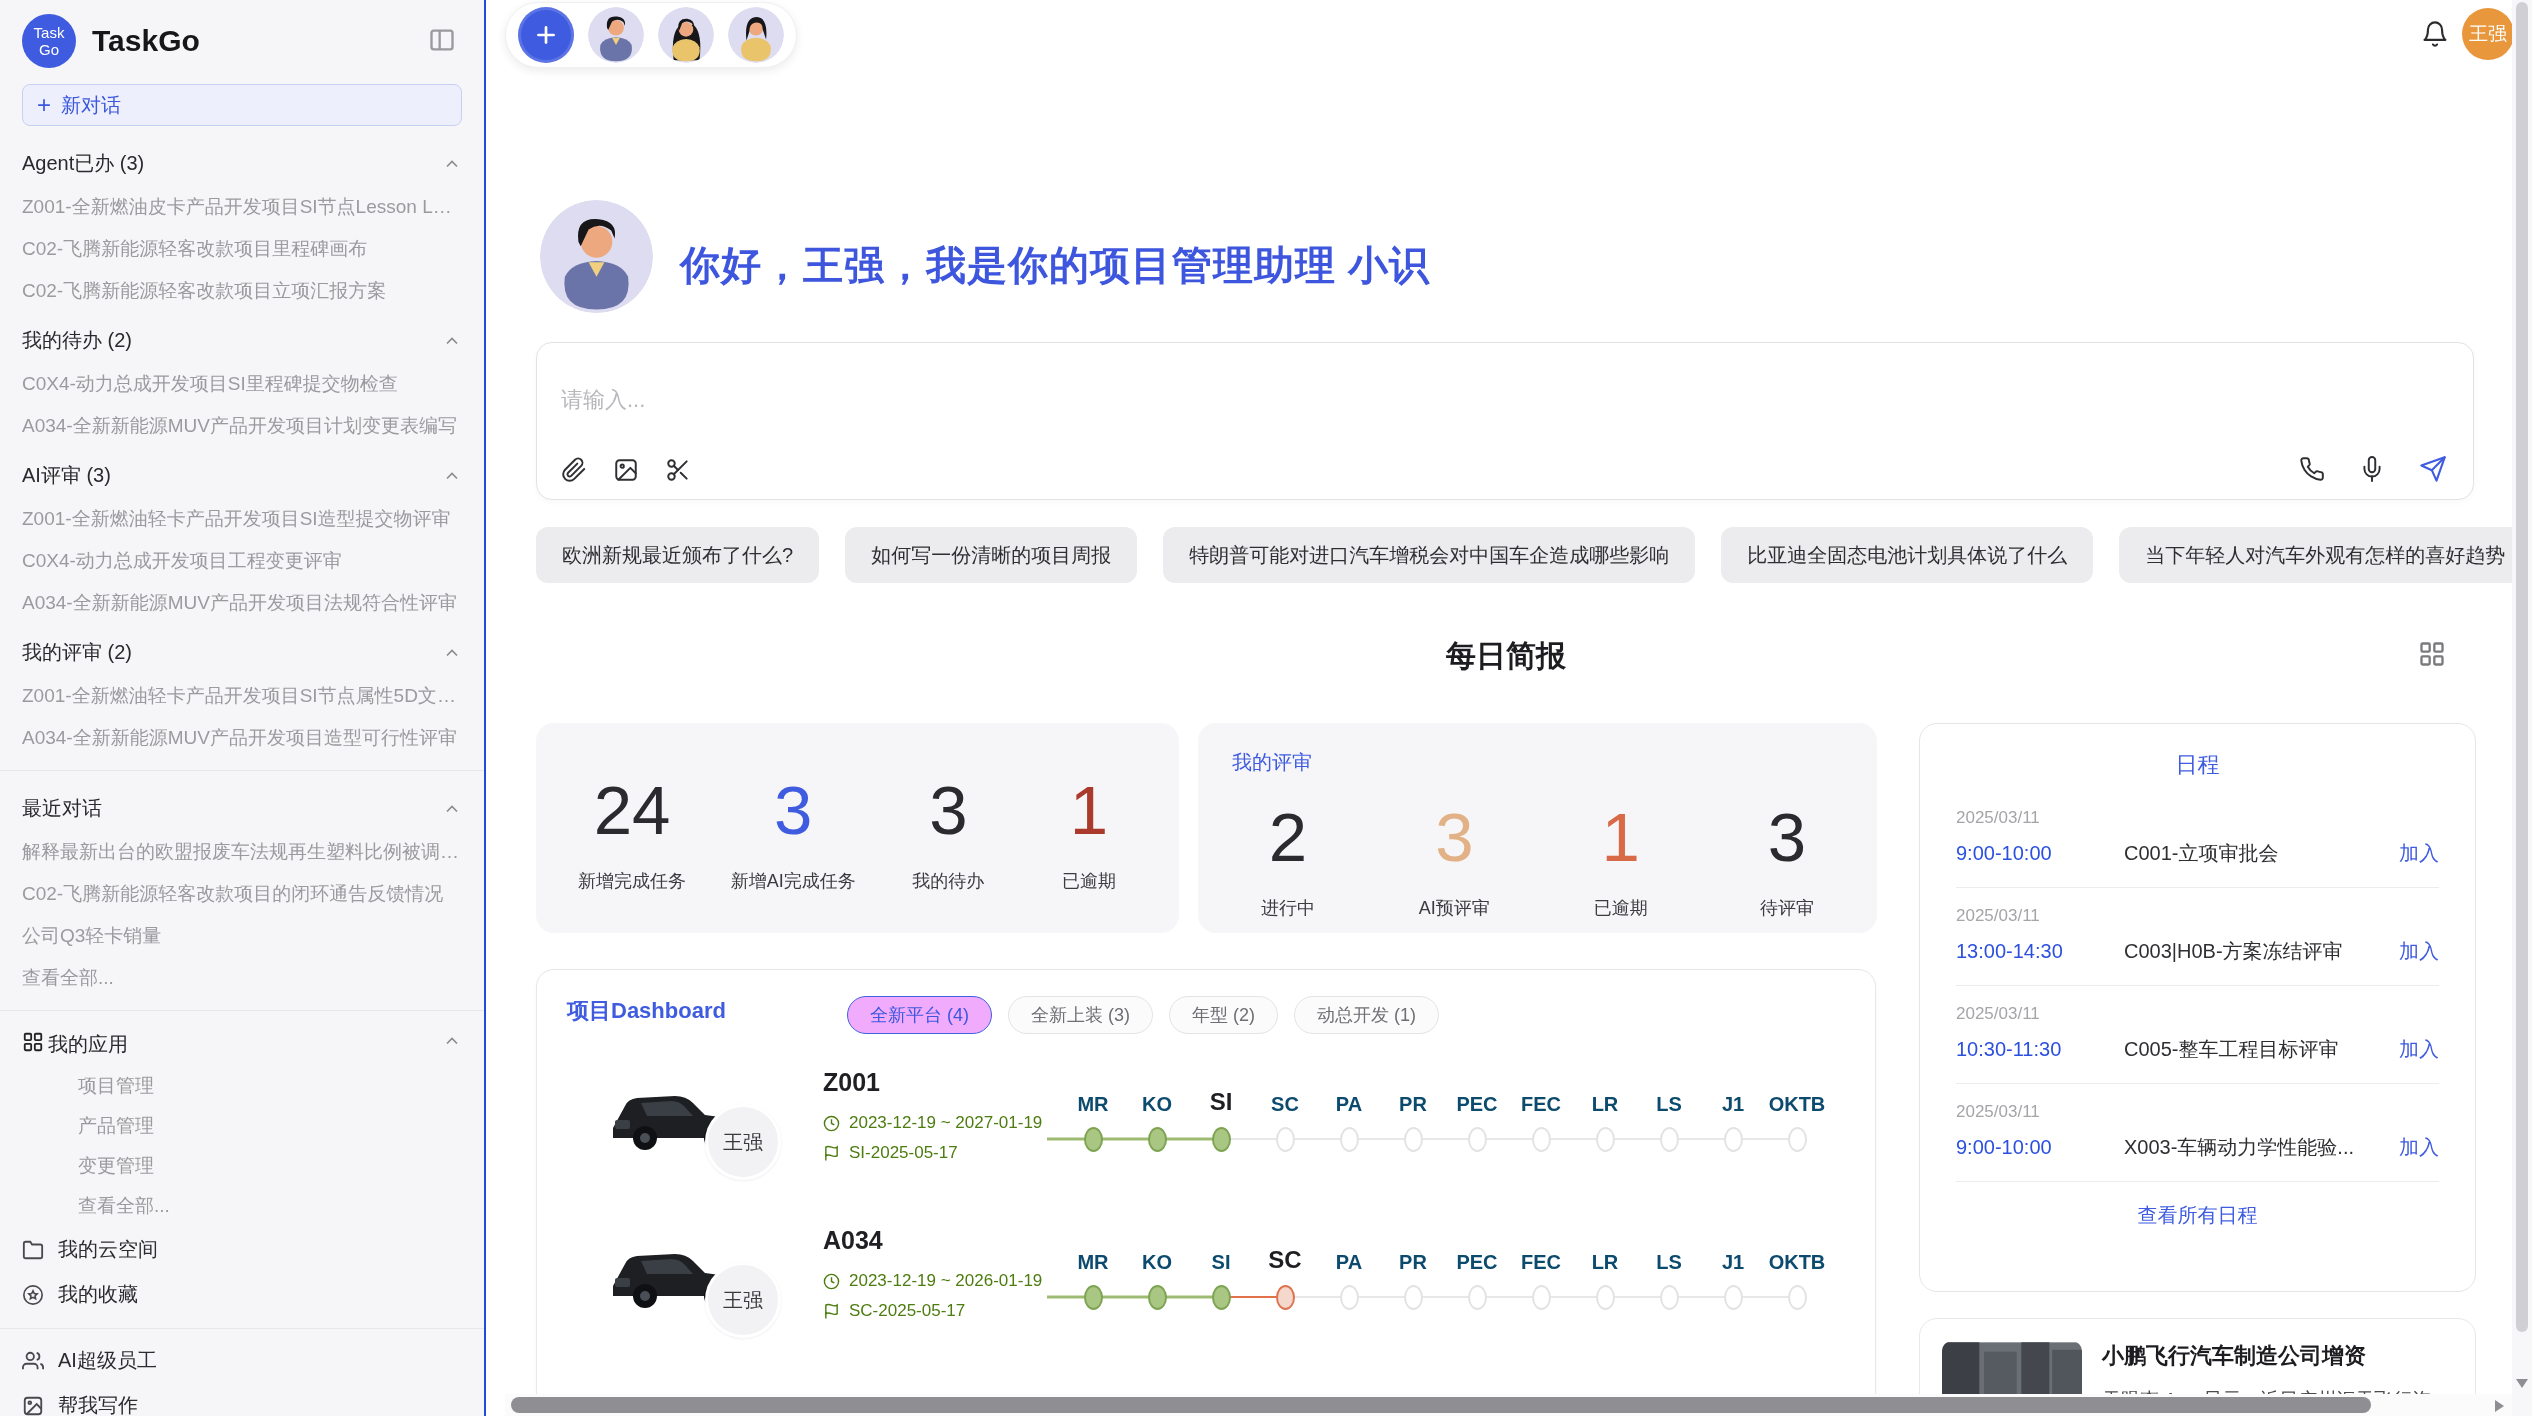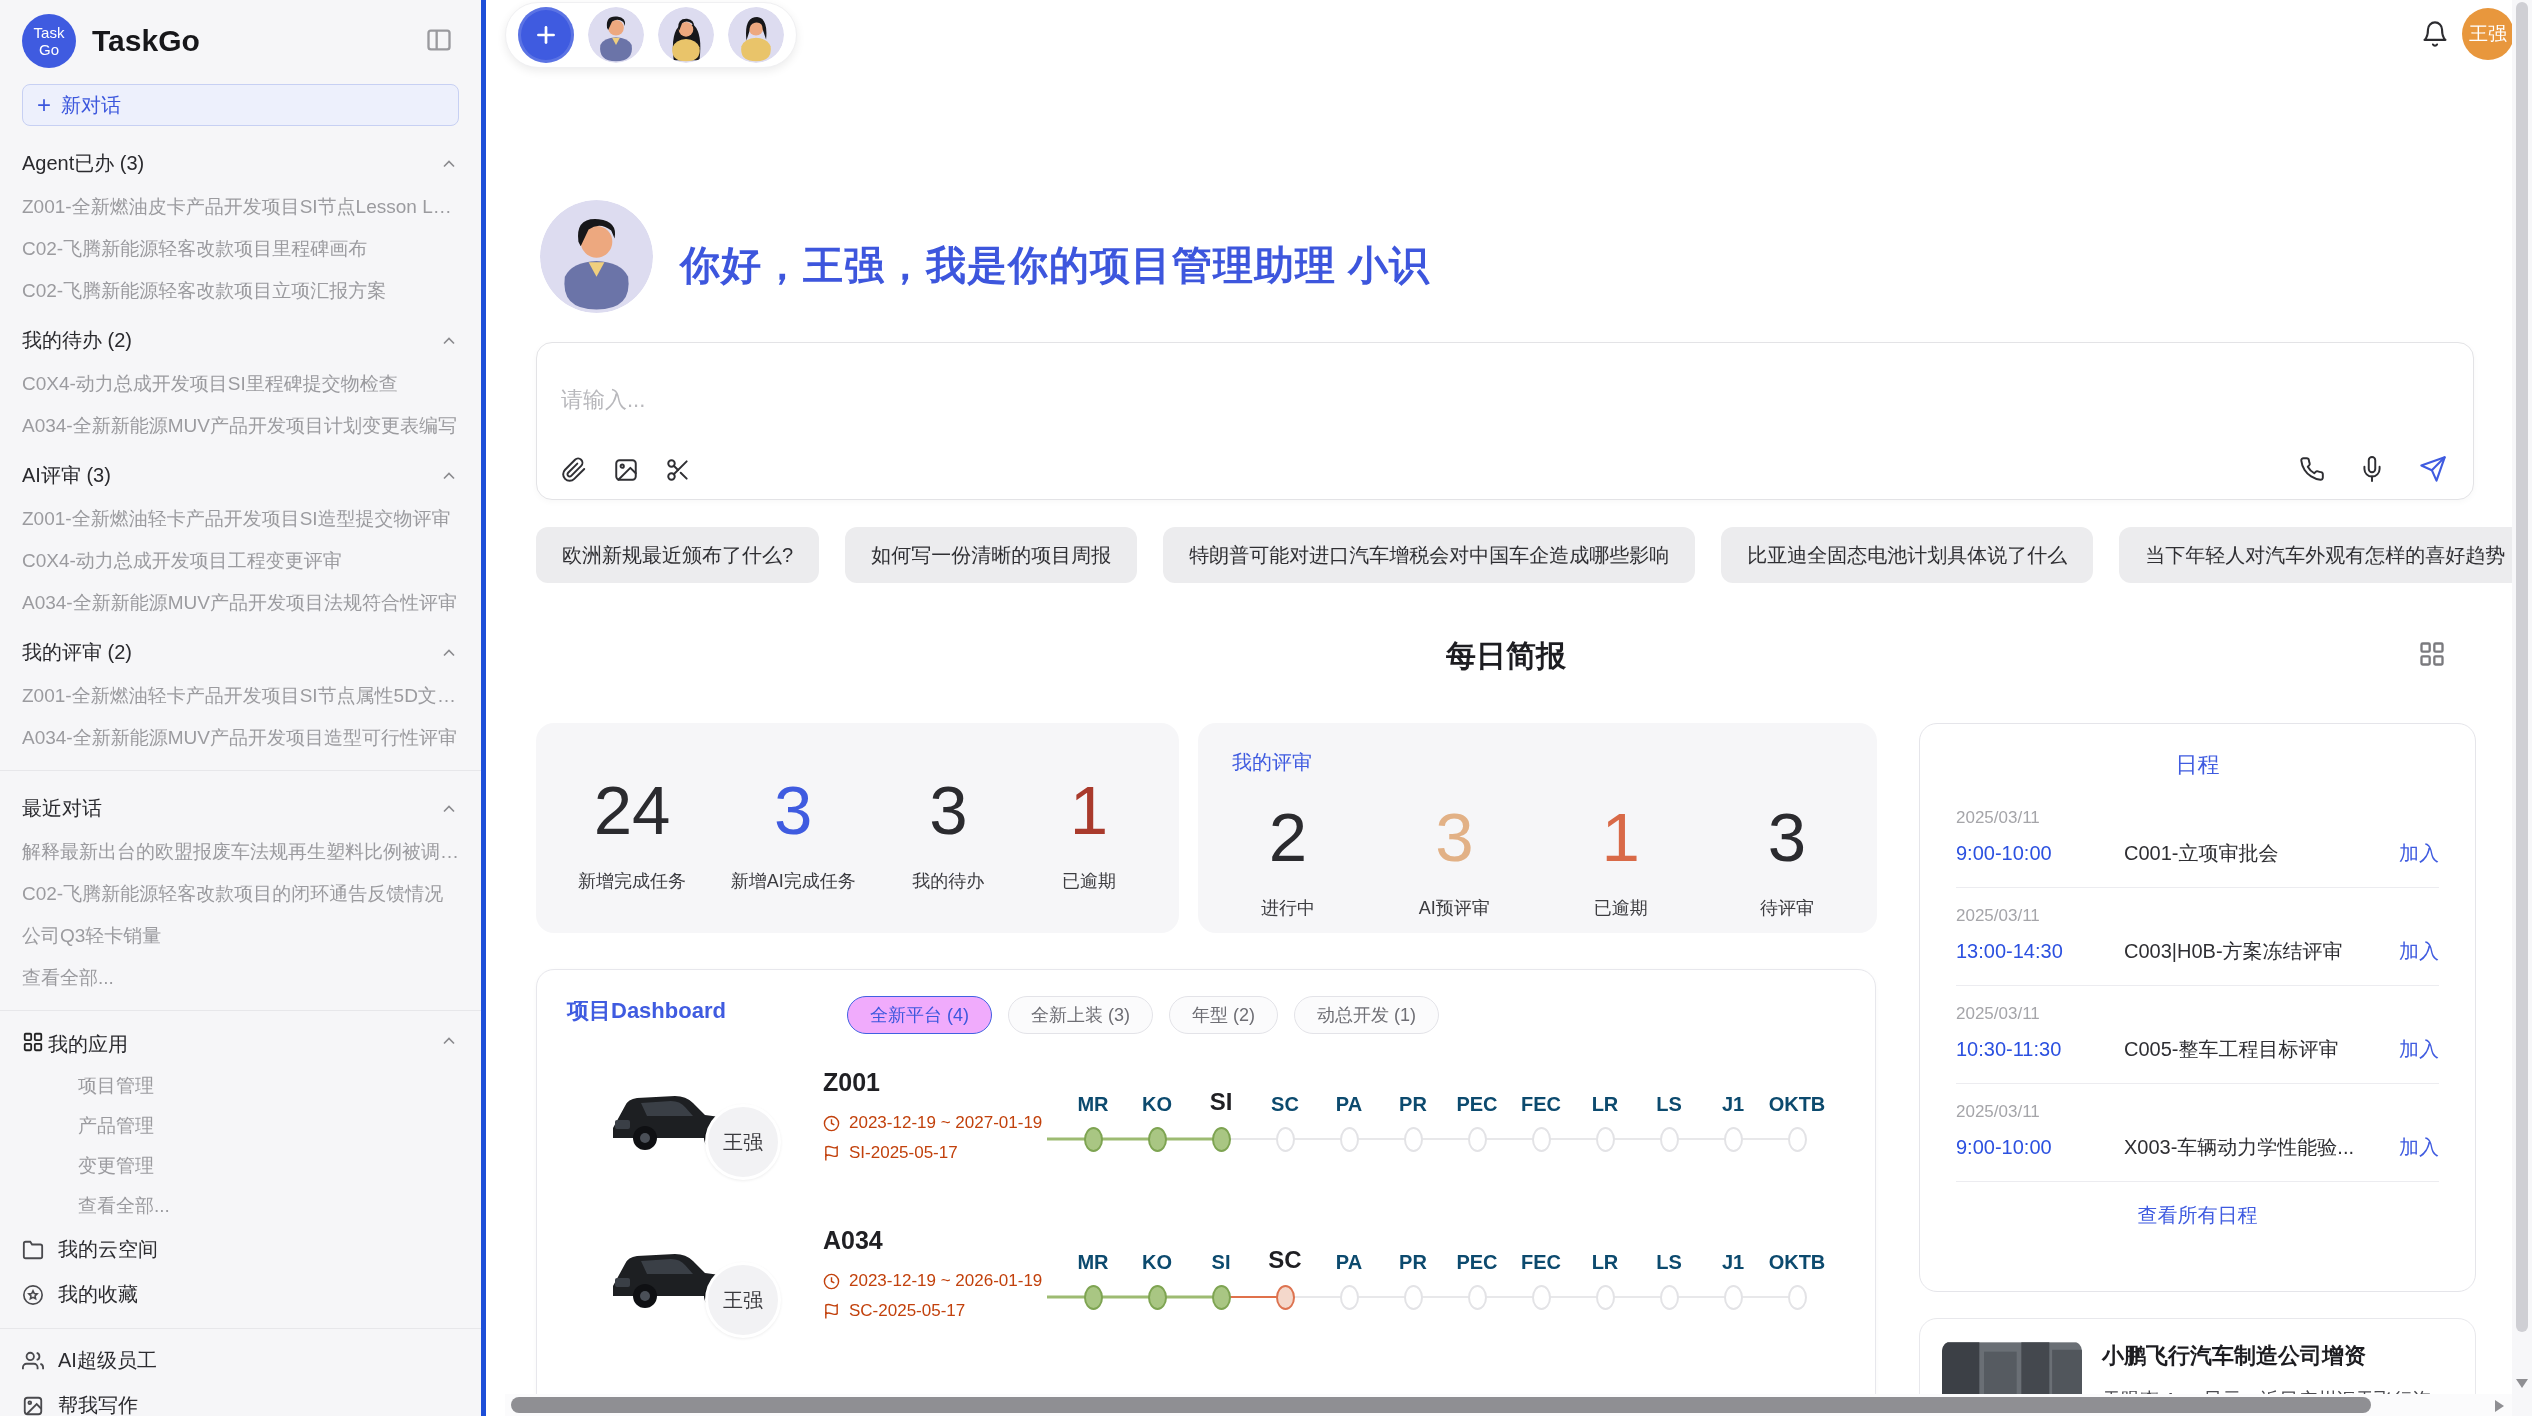--- a/index.html
+++ b/index.html
@@ -2,21 +2,21 @@
 <html><head>
 <meta charset="utf-8">
 <style>
   * { box-sizing: border-box; margin: 0; padding: 0; }
   html,body { width:2532px; height:1416px; overflow:hidden; background:#fff;
     font-family:"Liberation Sans","DejaVu Sans",sans-serif; color:#222; }
   svg { display:block; }
 
   
   .sidebar { position:absolute; left:0; top:0; width:486px; height:1416px;
-    background:#f6f6f8; border-right:5px solid #1d4ed8; padding:14px 22px 16px; overflow:hidden; }
+    background:#f6f6f8; border-right:2px solid #1d4ed8; padding:14px 22px 16px; overflow:hidden; }
   .logo-row { display:flex; align-items:center; gap:16px; }
   .logo-circle { width:54px; height:54px; border-radius:50%; background:#3f5be0; color:#fff;
     font-size:15px; line-height:1.15; display:flex; flex-direction:column; align-items:center; justify-content:center; }
   .app-title { font-size:30px; font-weight:700; color:#17171a; }
   .panel-icon { position:absolute; right:28px; top:26px; color:#9a9a9e; cursor:pointer; }
   .new-chat { margin-top:16px; height:42px; border:1px solid #c7d0f3; background:#edf0fc; border-radius:8px;
     display:flex; align-items:center; gap:10px; padding:0 14px; color:#3c57dd; font-size:20px; cursor:pointer; }
   .new-chat .plus { font-size:24px; line-height:1; color:#3c57dd; }
   .side-section { margin-top:24px; }
   .side-head { display:flex; justify-content:space-between; align-items:center; }
@@ -89,21 +89,21 @@
     font-size:18px; display:flex; align-items:center; background:#fbfbfc; cursor:pointer; white-space:nowrap; }
   .filter-pill[data-active="true"] { border-color:#4161e2; color:#3c57dd; background:#f0abfc; }
   .proj-rows { position:relative; margin-top:6px; }
   .proj-row { position:relative; height:158px; }
   .proj-car { position:absolute; left:60px; top:16px; width:160px; height:104px; border-radius:6px; overflow:hidden; }
   .proj-owner { position:absolute; left:168px; top:56px; width:76px; height:76px; border-radius:50%;
     background:#f2f2f4; display:flex; align-items:center; justify-content:center; font-size:20px; color:#3a3a3e;
     border:3px solid #fff; box-shadow:0 1px 3px rgba(0,0,0,.07); }
   .proj-info { position:absolute; left:286px; top:20px; }
   .proj-name { font-size:25px; font-weight:700; color:#202024; }
-  .proj-meta { display:flex; align-items:center; gap:9px; margin-top:16px; color:#c2410c; font-size:17px; }
+  .proj-meta { display:flex; align-items:center; gap:9px; margin-top:16px; color:#4d7c0f; font-size:17px; }
   .proj-meta + .proj-meta { margin-top:10px; }
   .proj-ms { position:absolute; left:524px; top:34px; display:flex; }
   .ms { position:relative; width:64px; flex:0 0 64px; display:flex; flex-direction:column; align-items:center; }
   .ms-label { height:34px; display:flex; align-items:flex-end; font-size:20px; color:#0c4a6e;font-weight:bold; }
   .ms-label[data-emph="true"] { color:#1f1f23; font-size:24px; font-weight:600; }
   .ms-track { position:relative; width:100%; height:38px; margin-top:4px;
     display:flex; align-items:center; justify-content:center; }
   .ms-line { position:absolute; right:50%; top:50%; transform:translateY(-50%); width:64px; height:3px; z-index:0; }
   .ms-line[data-line="green"]  { background:#9dbb72; }
   .ms-line[data-line="lead"]   { background:#9dbb72; width:46px; }

